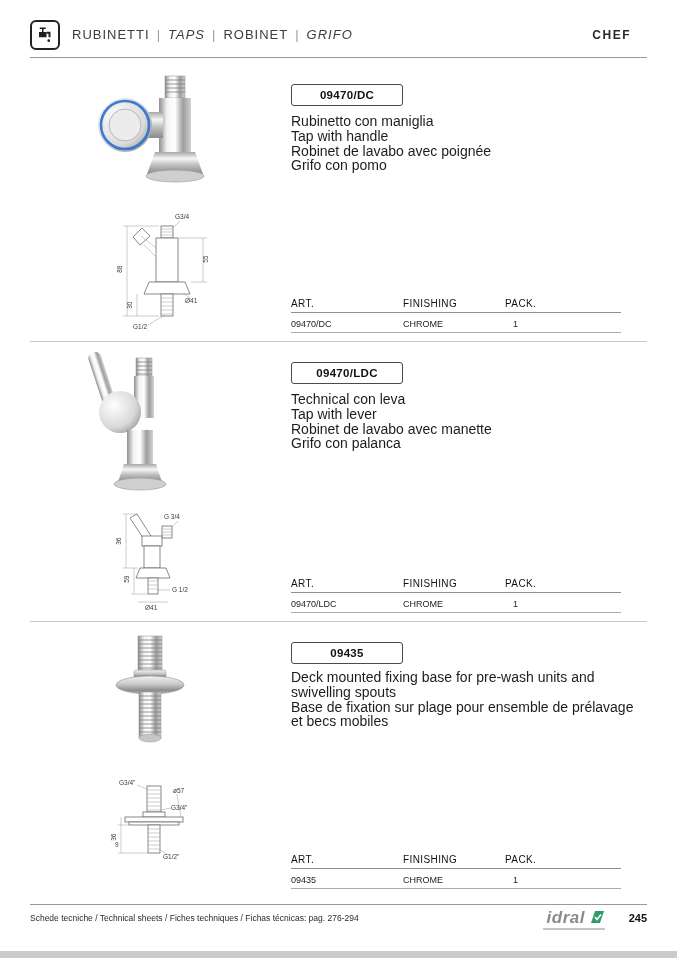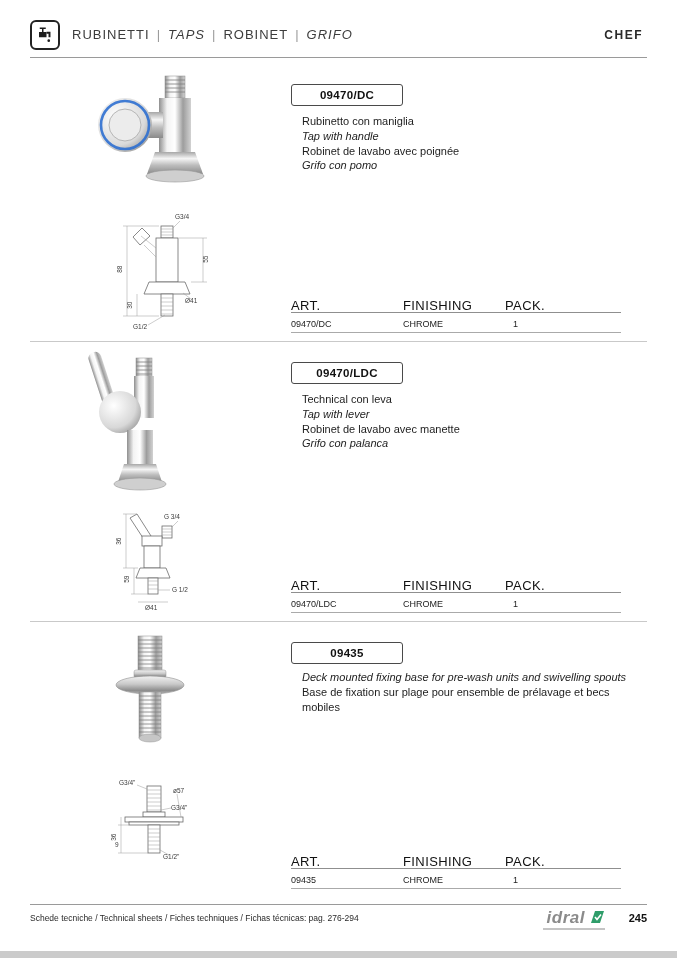--- a/index.html
+++ b/index.html
@@ -12,21 +12,21 @@
   
   .header { position:absolute; left:30px; right:30px; top:18px; height:40px; }
   .hdr-icon {
     position:absolute; left:0; top:2px; width:30px; height:30px;
     border:2px solid #222; border-radius:6px;
     display:flex; align-items:center; justify-content:center; background:#fff;
   }
   .hdr-title { position:absolute; left:42px; top:9px; font-size:13px; letter-spacing:1px; color:#3c3c3c; white-space:nowrap; }
   .hdr-title .sep { color:#9a9a9a; margin:0 7px; font-weight:400; }
   .hdr-title .it { font-style:italic; }
-  .hdr-right { position:absolute; right:4px; top:10px; font-size:12px; font-weight:bold; letter-spacing:1.5px; color:#2a2a2a; }
+  .hdr-right { position:absolute; right:16px; top:10px; font-size:12px; font-weight:bold; letter-spacing:1.5px; color:#2a2a2a; }
   .hdr-line { position:absolute; left:0; right:0; top:39px; border-top:1px solid #9a9a9a; }
 
   
   .section { position:absolute; left:30px; width:617px; }
   #s1 { top:62px;  height:279px; }
   #s2 { top:342px; height:279px; }
   #s3 { top:622px; height:282px; }
   .divider { position:absolute; left:30px; right:30px; border-top:1px solid #c9c9c9; }
   #div1 { top:341px; } #div2 { top:621px; }
 
@@ -36,28 +36,28 @@
   #s3 .photo { left:72px; top:12px; }
 
   .codebox {
     position:absolute; left:261px; width:112px; height:22px;
     border:1.2px solid #4a4a4a; border-radius:3px; background:#fff;
     display:flex; align-items:center; justify-content:center;
     font-weight:bold; font-size:11.5px; letter-spacing:0.3px; color:#111;
   }
   #s1 .codebox { top:22px; } #s2 .codebox { top:20px; } #s3 .codebox { top:20px; }
 
-  .desc { position:absolute; left:272px; font-size:11px; line-height:14.8px; color:#1d1d1d; }
+  .desc { position:absolute; left:261px; font-size:14px; line-height:14.8px; color:#1d1d1d; }
   #s1 .desc { top:52px; } #s2 .desc { top:50px; } #s3 .desc { top:48px; }
-  .desc .i { font-style:italic; }
+  .desc .i { }
 
   .spec { position:absolute; left:261px; width:330px; }
   #s1 .spec { top:236px; } #s2 .spec { top:236px; } #s3 .spec { top:232px; }
   .srow { display:grid; grid-template-columns:112px 102px 1fr; align-items:end; padding-bottom:3px; }
-  .srow.h { font-size:13px; letter-spacing:0.4px; color:#111; height:15px; border-bottom:1px solid #8f8f8f; }
+  .srow.h { font-size:10px; letter-spacing:0.4px; color:#111; height:15px; border-bottom:1px solid #8f8f8f; }
   .srow.v { font-size:9px; color:#222; height:20px; border-bottom:1px solid #aaa; }
   .srow.v .pack { padding-left:8px; }
 
   
   .drawing { position:absolute; }
   #s1 .drawing { left:85px; top:152px; width:100px; height:118px; }
   #s2 .drawing { left:88px; top:168px; width:85px;  height:102px; }
   #s3 .drawing { left:85px; top:158px; width:82px;  height:86px; }
   .drawing svg { display:block; position:absolute; left:0; top:0; }
   .dl { position:absolute; font-size:6.5px; line-height:1; color:#3a3a3a; white-space:nowrap; }

